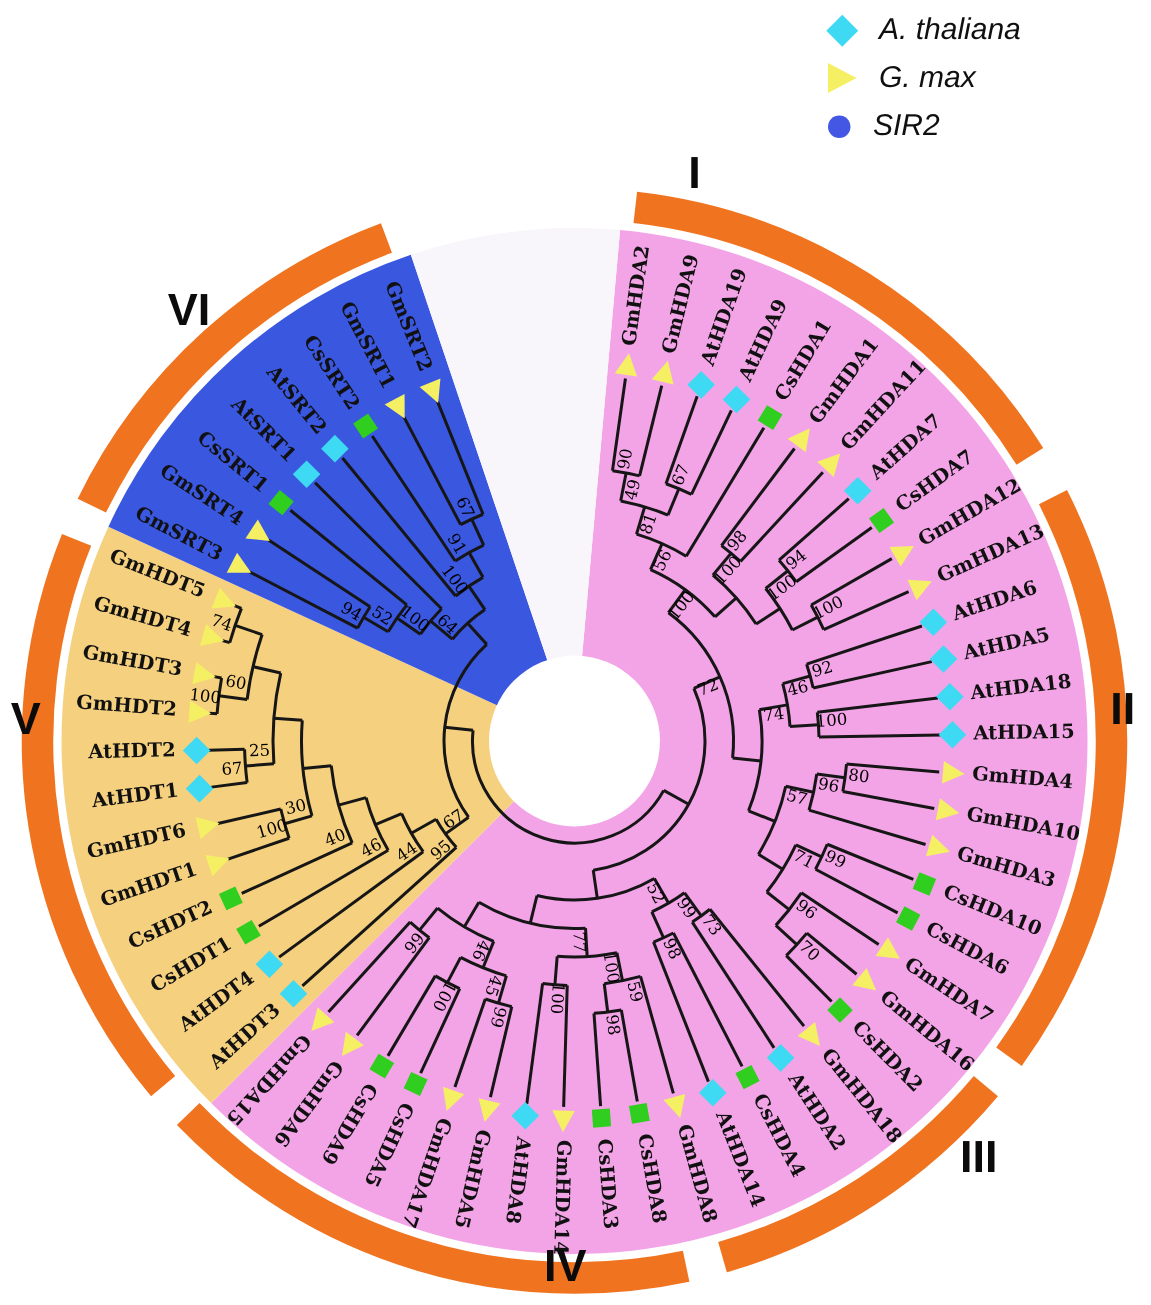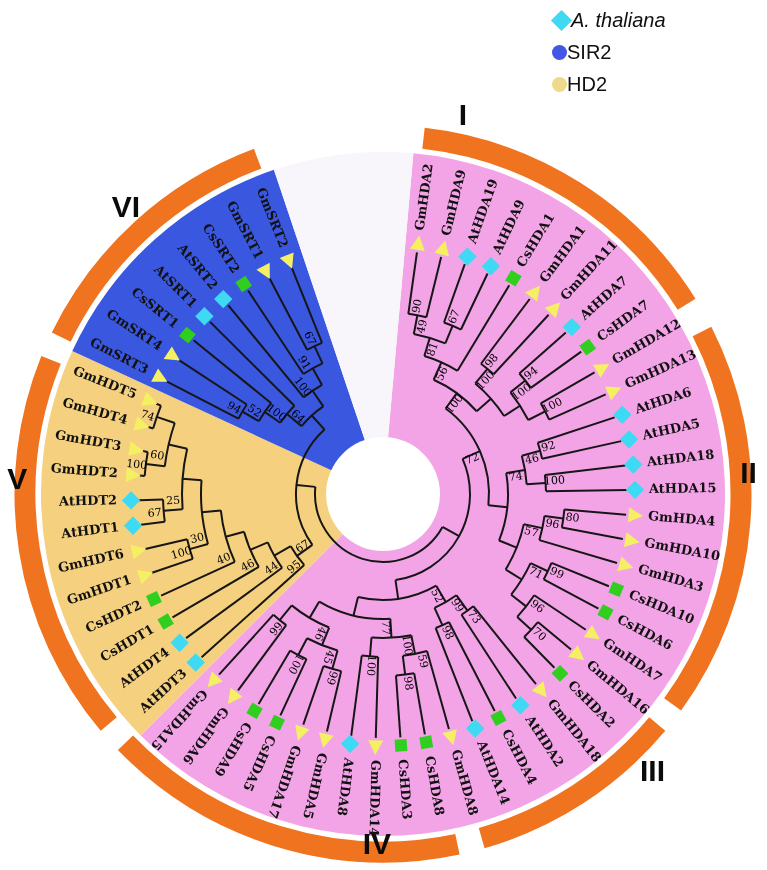--- a/index.html
+++ b/index.html
@@ -3,22 +3,22 @@
 <meta charset="utf-8">
 <style>
   html,body{margin:0;padding:0;background:#fff;}
   .stage{position:relative;width:767px;height:870px;background:#ffffff;overflow:hidden;
          font-family:"Liberation Sans",sans-serif;}
   svg{position:absolute;left:0;top:0;}
   .taxon{font-family:"DejaVu Serif",serif;font-weight:bold;font-size:13px;fill:#111;}
   .boot{font-family:"DejaVu Serif",serif;font-size:11px;fill:#000;}
   .numeral{font-family:"Liberation Sans",sans-serif;font-weight:bold;font-size:30px;fill:#0b0b0b;}
   .legend{position:absolute;left:552px;top:4px;width:214px;}
-  .lrow{display:flex;align-items:center;height:32px;}
-  .lbl{font-size:20px;color:#101010;}
+  .lrow{display:flex;align-items:center;gap:15px;height:32px;}
+  .lbl{font-size:20px;color:#101010;font-style:italic;}
   .it{font-style:italic;}
   .mk{display:inline-block;flex:0 0 auto;}
   .mk-diamond{width:15px;height:15px;transform:rotate(45deg);margin:0 2px;}
   .mk-square{width:15px;height:15px;}
   .mk-triangle{width:0;height:0;border-top:10px solid transparent;border-bottom:10px solid transparent;border-left:19px solid;}
   .mk-circle{width:15px;height:15px;border-radius:50%;}
 </style>
 </head>
 <body>
 
@@ -389,21 +389,21 @@
       <text x="17.22295731101093" y="481.22678420688464" class="numeral" text-anchor="middle" dominant-baseline="middle">V</text>
       <text x="126.05384715819832" y="208.6323870166807" class="numeral" text-anchor="middle" dominant-baseline="middle">VI</text>
     </svg>
 
   <div class="legend">
     <div class="lrow">
       <span class="mk mk-diamond" style="background: rgb(62, 217, 242);"></span>
       <span class="lbl it">A. thaliana</span>
     </div>
     <div class="lrow">
+      <span class="mk mk-triangle" style="border-left-color: rgb(245, 240, 99);"></span>
+      <span class="lbl it">G. max</span>
+    </div>
+    <div class="lrow">
       <span class="mk mk-circle" style="background: rgb(67, 86, 228);"></span>
       <span class="lbl">SIR2</span>
-    </div>
-    <div class="lrow">
-      <span class="mk mk-circle" style="background: rgb(239, 217, 139);"></span>
-      <span class="lbl">HD2</span>
     </div>
   </div>
 </div>
 
 </body></html>

